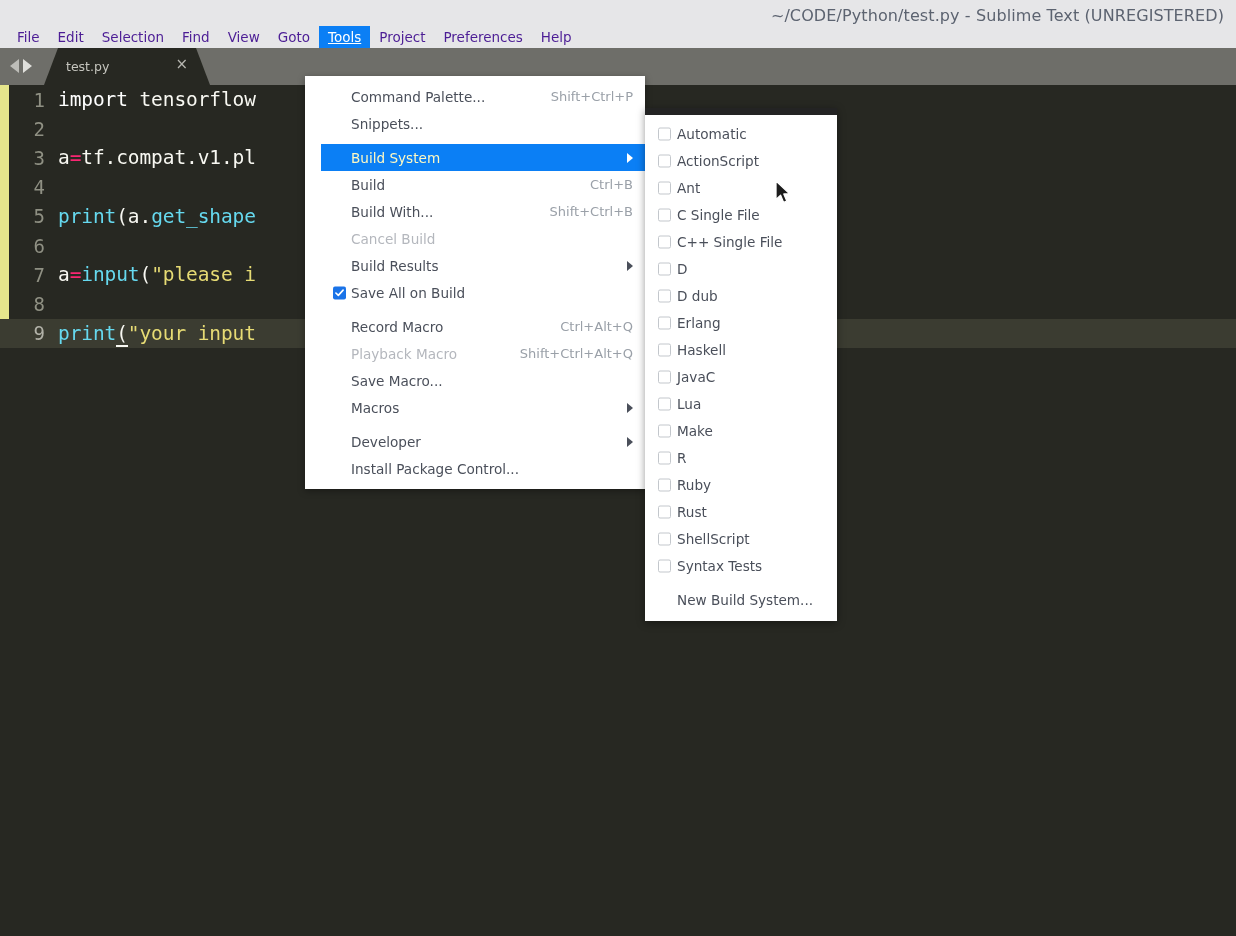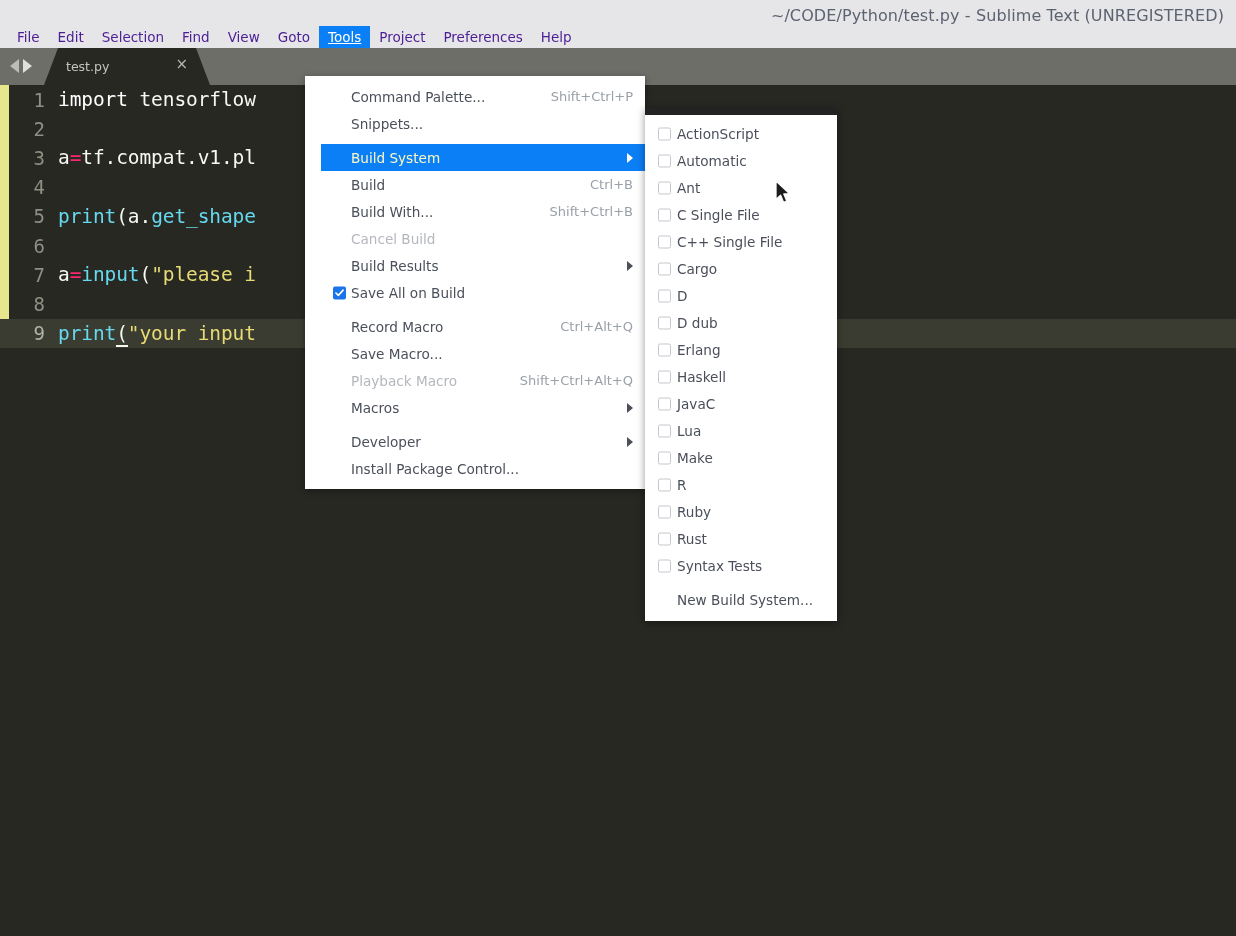--- a/index.html
+++ b/index.html
@@ -422,30 +422,30 @@
       <span>Save All on Build</span>
     </div>
 
     <div class="dd-gap"></div>
 
     <div class="dd-item">
       <span>Record Macro</span>
       <span class="dd-shortcut">Ctrl+Alt+Q</span>
     </div>
 
-    <div class="dd-item">
-      <span>Save Macro...</span>
-    </div>
-
     <div class="dd-item disabled">
       <span>Playback Macro</span>
       <span class="dd-shortcut">Shift+Ctrl+Alt+Q</span>
     </div>
 
     <div class="dd-item">
+      <span>Save Macro...</span>
+    </div>
+
+    <div class="dd-item">
       <span>Macros</span>
       <span class="dd-arrow"></span>
     </div>
 
     <div class="dd-gap"></div>
 
     <div class="dd-item">
       <span>Developer</span>
       <span class="dd-arrow"></span>
     </div>
@@ -455,48 +455,44 @@
     </div>
 
   </div>
 
   <div class="submenu">
     <div class="submenu-topbar"></div>
     <div class="sm-list">
 
       <div class="sm-item">
         <span class="sm-box"></span>
+        <span>Automatic</span>
+      </div>
+
+      <div class="sm-item">
+        <span class="sm-box"></span>
         <span>ActionScript</span>
       </div>
 
-      <div class="sm-item">
-        <span class="sm-box"></span>
-        <span>Automatic</span>
-      </div>
-
 
       <div class="sm-item">
         <span class="sm-box"></span>
         <span>Ant</span>
       </div>
 
       <div class="sm-item">
         <span class="sm-box"></span>
         <span>C Single File</span>
       </div>
 
       <div class="sm-item">
         <span class="sm-box"></span>
         <span>C++ Single File</span>
       </div>
 
-      <div class="sm-item">
-        <span class="sm-box"></span>
-        <span>Cargo</span>
-      </div>
 
       <div class="sm-item">
         <span class="sm-box"></span>
         <span>D</span>
       </div>
 
       <div class="sm-item">
         <span class="sm-box"></span>
         <span>D dub</span>
       </div>
@@ -535,20 +531,24 @@
       <div class="sm-item">
         <span class="sm-box"></span>
         <span>Ruby</span>
       </div>
 
       <div class="sm-item">
         <span class="sm-box"></span>
         <span>Rust</span>
       </div>
 
+      <div class="sm-item">
+        <span class="sm-box"></span>
+        <span>ShellScript</span>
+      </div>
 
       <div class="sm-item">
         <span class="sm-box"></span>
         <span>Syntax Tests</span>
       </div>
 
       <div class="sm-gap"></div>
 
       <div class="sm-item noicon">
         <span>New Build System...</span>

